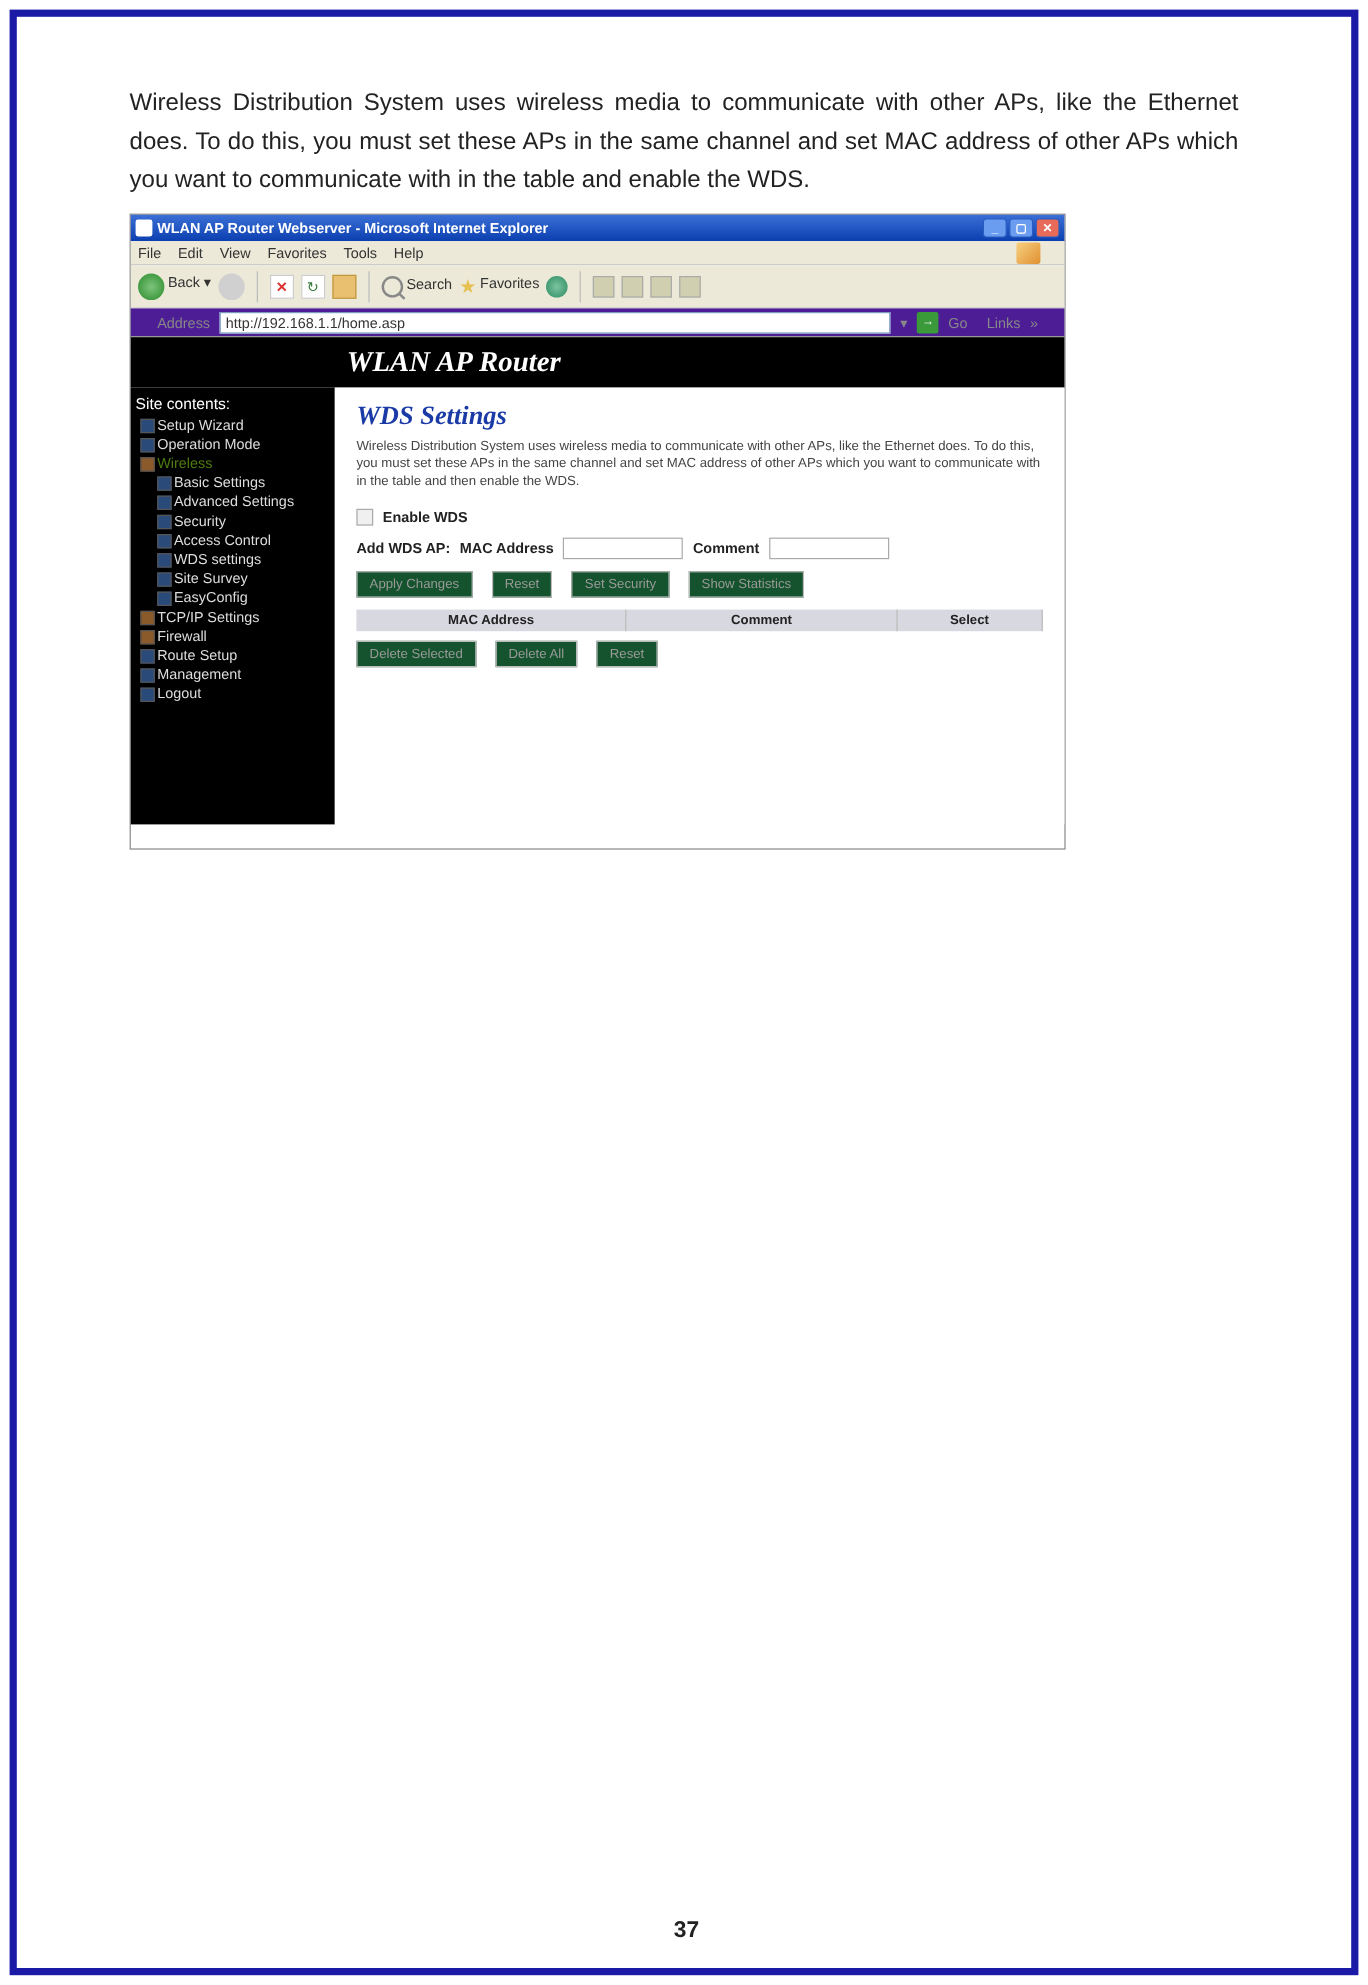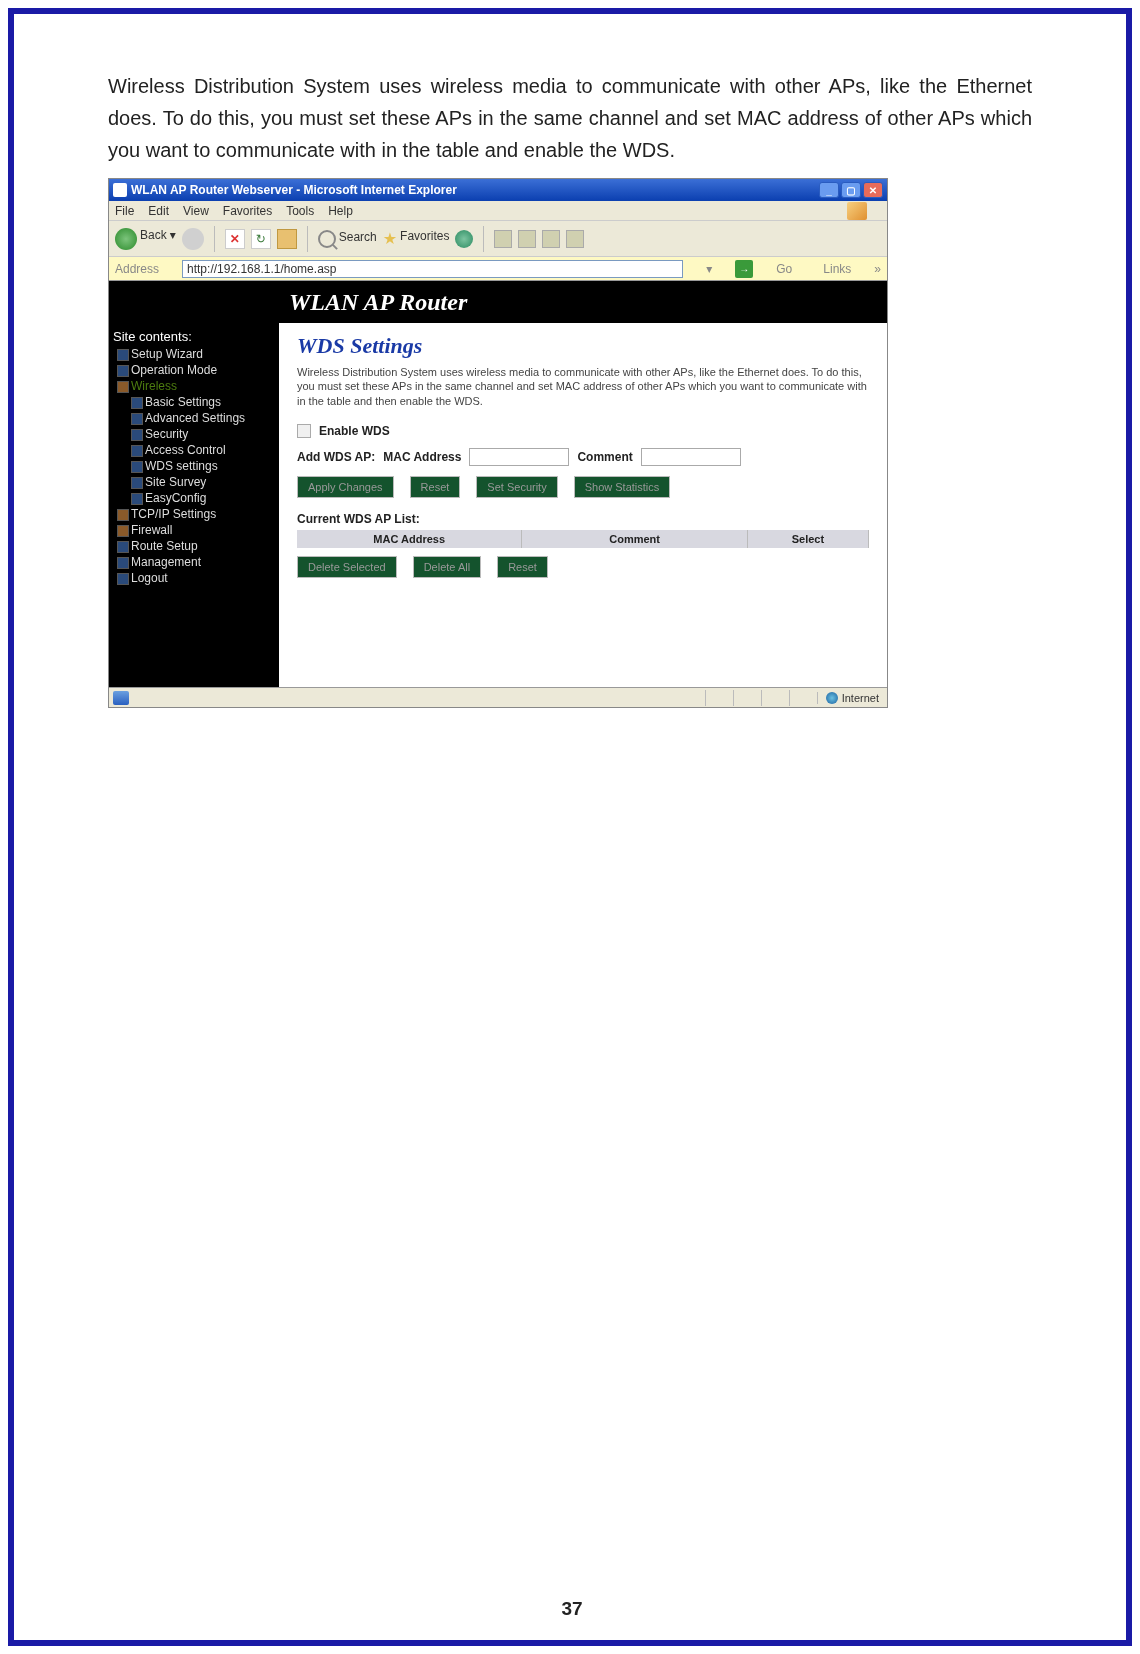--- a/index.html
+++ b/index.html
@@ -77,21 +77,21 @@
   .fwd-icon { background: #d0d0d0;}
   .stop-icon { width:20px; height:20px; background:#fff; border:1px solid #ccc; display:flex; align-items:center; justify-content:center; color:#d33; font-weight:bold;}
   .refresh-icon { width:20px; height:20px; background:#fff; border:1px solid #ccc; display:flex; align-items:center; justify-content:center; color:#3a7a3a;}
   .home-icon { width:20px; height:20px; background:#e8c070; border:1px solid #c09840;}
   .sep { width:1px; height:26px; background:#bbb; margin:0 4px;}
   .search-icon { width:18px;height:18px; border:2px solid #888; border-radius:50%; position:relative;}
   .search-icon::after{content:""; position:absolute; width:6px;height:2px;background:#888; bottom:-2px; right:-4px; transform:rotate(45deg);}
   .star-icon { color:#e6c050; font-size:16px;}
   .media-icon { width:18px;height:18px; border-radius:50%; background:radial-gradient(circle,#7cc4a0,#2a8a60);}
   .misc-icon { width:18px;height:18px; background:#d0d0b0; border:1px solid #aaa;}
-  .addrbar { height:24px; background:#fef9c3; display:flex; align-items:center; padding:0 6px; gap:23px; border-bottom:1px solid #999; color:#888; font-size:12px;}
+  .addrbar { height:24px; background:#4c1d95; display:flex; align-items:center; padding:0 22px; gap:8px; border-bottom:1px solid #999; color:#888; font-size:12px;}
   .addr-input { flex:1; height:18px; background:#fff; border:1px solid #7a9ac0; padding:0 4px; display:flex; align-items:center; color:#333;}
   .go-btn { width:18px;height:18px;background:#3a9a3a; display:flex; align-items:center; justify-content:center; color:#fff; font-size:10px; border-radius:2px;}
   .banner { height:42px; background:#000; color:#fff; font-family: "Times New Roman", serif; font-size:24px; font-style:italic; font-weight:bold; display:flex; align-items:center; padding-left:180px;}
   .app-body { display:flex; height: calc(100% - 22px - 20px - 36px - 24px - 42px - 20px);}
   .sidebar { width:170px; background:#000; color:#ddd; font-size:12px; padding:6px 4px;}
   .tree-root { color:#fff; font-size:13px; margin-bottom:2px;}
   .tree-item { padding:1px 0 1px 18px; position:relative;}
   .tree-item::before { content:""; position:absolute; left:4px; top:3px; width:10px; height:10px; background:#2a4a7a; border:1px solid #555;}
   .tree-item.group::before { background:#8a5a2a;}
   .tree-item.sub { padding-left:32px;}
@@ -217,42 +217,28 @@
           <span class="txt-input"></span>
           <b>Comment</b>
           <span class="txt-input"></span>
         </div>
         <div class="form-row">
           <span class="app-btn">Apply Changes</span>
           <span class="app-btn">Reset</span>
           <span class="app-btn">Set Security</span>
           <span class="app-btn">Show Statistics</span>
         </div>
-        <div class="list-head">Current WDS AP List:</div>
         <div class="tbl">
           <div class="c1">MAC Address</div>
           <div class="c2">Comment</div>
           <div class="c3">Select</div>
         </div>
         <div class="form-row" style="margin-top:8px;">
           <span class="app-btn">Delete Selected</span>
           <span class="app-btn">Delete All</span>
           <span class="app-btn">Reset</span>
         </div>
       </div>
     </div>
-    <div class="statusbar">
-      <span class="ie"></span>
-      <span class="cells">
-          <span class="cell"></span>
-          <span class="cell"></span>
-          <span class="cell"></span>
-          <span class="cell"></span>
-        </span>
-      <span class="zone">
-          <span class="globe"></span>
-          <span>Internet</span>
-        </span>
-    </div>
   </div>
 </div>
 
 <div class="page-number">37</div>
 
 </body></html>

